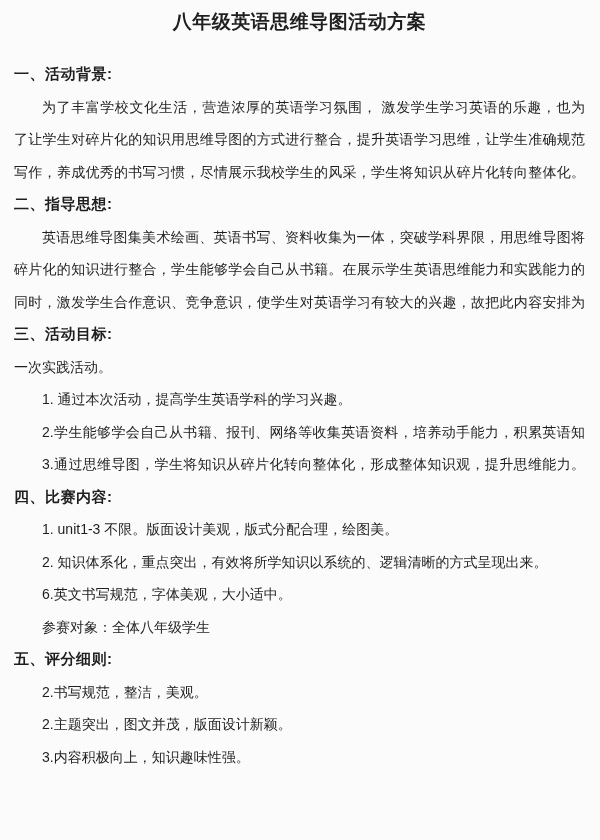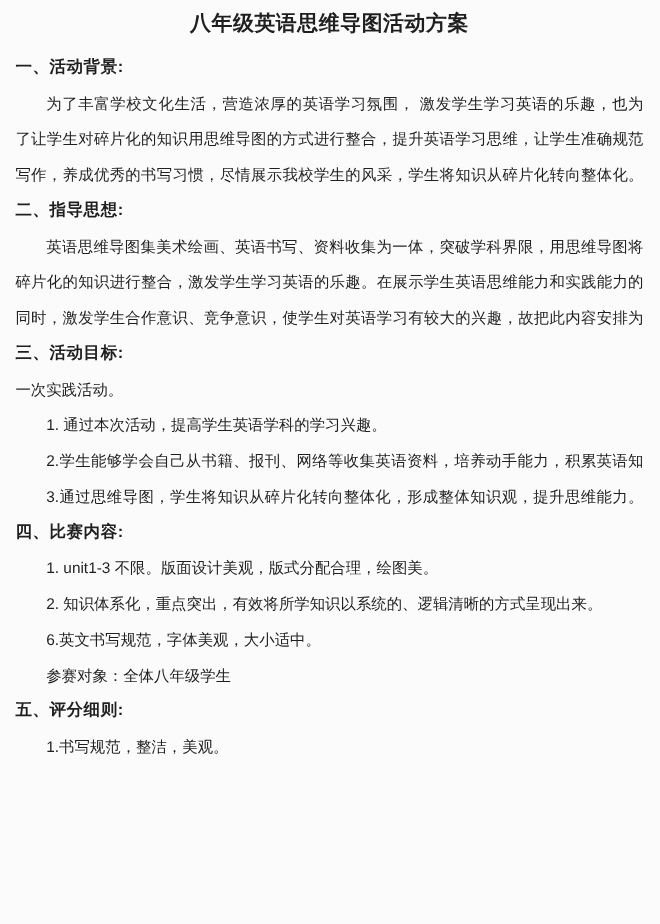--- a/index.html
+++ b/index.html
@@ -20,21 +20,21 @@
   }
   .doc-title {
     padding-top: 9px;
     font-size: 19px;
     font-weight: 700;
     line-height: 25px;
     text-align: center;
     letter-spacing: 0.5px;
   }
   .lines {
-    margin-top: 11px;
+    margin-top: 24px;
   }
   .line {
     font-size: 14px;
     line-height: 32.5px;
     white-space: nowrap;
   }
   .heading {
     font-size: 15px;
     font-weight: 700;
     line-height: 32.5px;
@@ -56,32 +56,34 @@
 
   <div class="lines">
 
     <div class="line heading">一、活动背景:</div>
     <div class="line indent full">为了丰富学校文化生活，营造浓厚的英语学习氛围， 激发学生学习英语的乐趣，也为</div>
     <div class="line full">了让学生对碎片化的知识用思维导图的方式进行整合，提升英语学习思维，让学生准确规范</div>
     <div class="line full">写作，养成优秀的书写习惯，尽情展示我校学生的风采，学生将知识从碎片化转向整体化。</div>
 
     <div class="line heading">二、指导思想:</div>
     <div class="line indent full">英语思维导图集美术绘画、英语书写、资料收集为一体，突破学科界限，用思维导图将</div>
-    <div class="line full">碎片化的知识进行整合，激发学生学习英语的乐趣。在展示学生英语思维能力和实践能力的</div>
+    <div class="line full">碎片化的知识进行整合，学生能够学会自己从书籍。在展示学生英语思维能力和实践能力的</div>
     <div class="line full">同时，激发学生合作意识、竞争意识，使学生对英语学习有较大的兴趣，故把此内容安排为</div>
     <div class="line heading">三、活动目标:</div>
 
     <div class="line">一次实践活动。</div>
     <div class="line indent">1. 通过本次活动，提高学生英语学科的学习兴趣。</div>
     <div class="line indent full">2.学生能够学会自己从书籍、报刊、网络等收集英语资料，培养动手能力，积累英语知</div>
     <div class="line indent full">3.通过思维导图，学生将知识从碎片化转向整体化，形成整体知识观，提升思维能力。</div>
 
     <div class="line heading">四、比赛内容:</div>
     <div class="line indent">1. unit1-3 不限。版面设计美观，版式分配合理，绘图美。</div>
     <div class="line indent">2. 知识体系化，重点突出，有效将所学知识以系统的、逻辑清晰的方式呈现出来。</div>
     <div class="line indent">6.英文书写规范，字体美观，大小适中。</div>
     <div class="line indent">参赛对象：全体八年级学生</div>
 
     <div class="line heading">五、评分细则:</div>
-    <div class="line indent">1.书写规范，整洁，美观。</div>
+    <div class="line indent">2.书写规范，整洁，美观。</div>
+    <div class="line indent">2.主题突出，图文并茂，版面设计新颖。</div>
+    <div class="line indent">3.内容积极向上，知识趣味性强。</div>
 
   </div>
 </div>
 
 </body></html>

